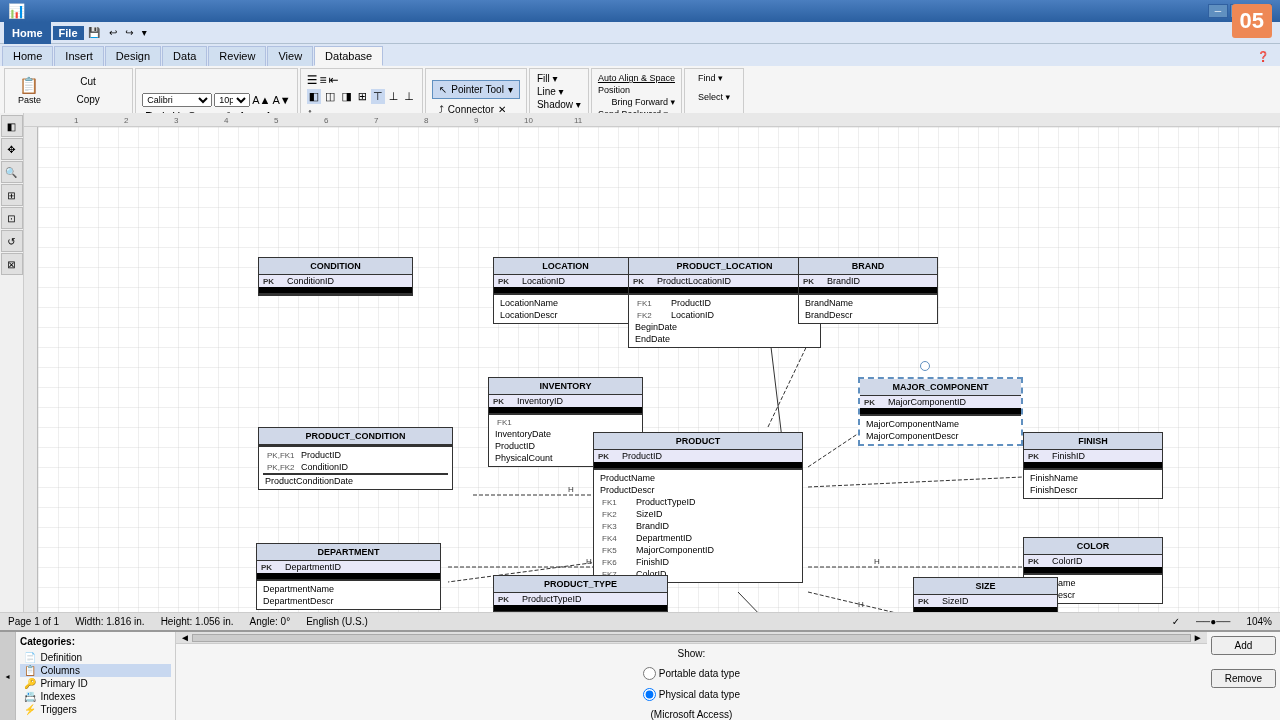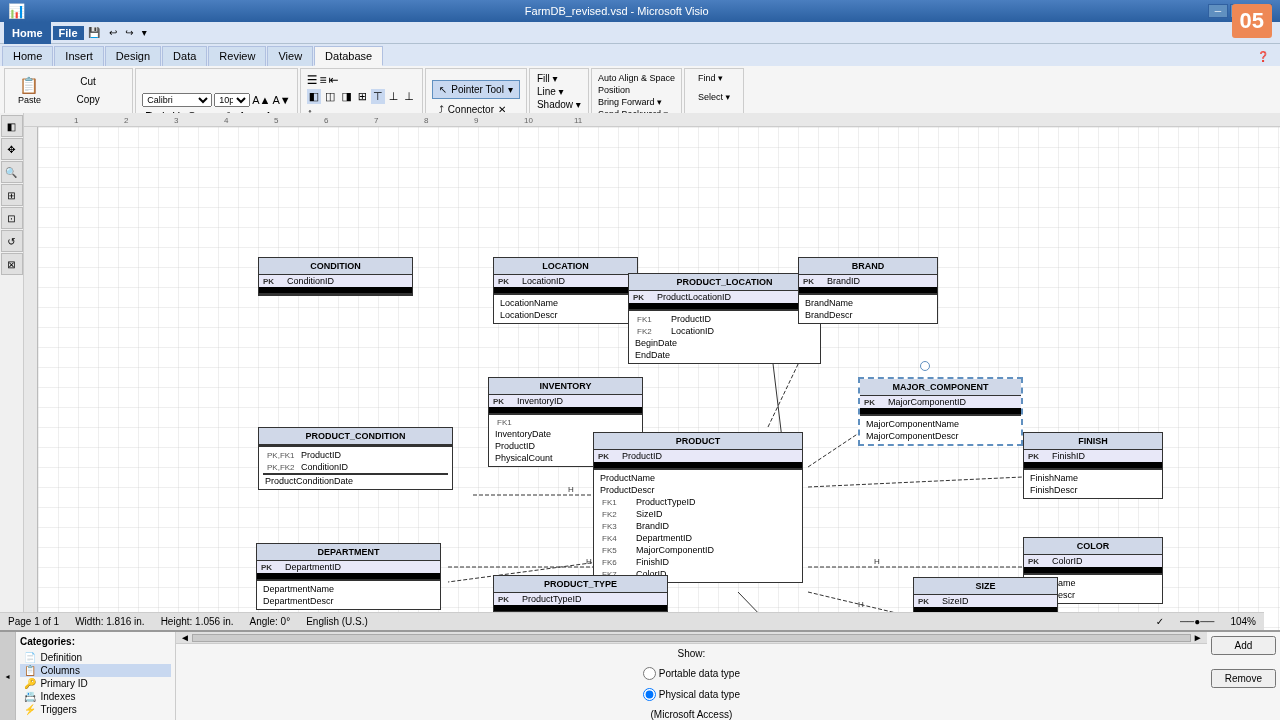--- a/index.html
+++ b/index.html
@@ -89,21 +89,20 @@
     
     #file-btn { background: #2a5fa0; color: white; padding: 3px 10px; font-size: 11px; font-weight: bold; cursor: pointer; height: 22px; display: flex; align-items: center; }
   </style>
 </head>
 <body>
 
 <div id="title-bar">
   <div style="display:flex;align-items:center;gap:4px;">
     <span style="font-size:14px;">📊</span>
   </div>
-  <div class="title">FarmDB_revised.vsd - Microsoft Visio</div>
   <div class="win-controls">
     <div class="win-btn">─</div>
     <div class="win-btn">□</div>
     <div class="win-btn" style="background:#c00;">✕</div>
   </div>
 </div>
 
 <div id="qat">
   <div id="file-btn" style="font-size:11px;font-weight:bold;background:#2a5fa0;color:white;padding:2px 8px;cursor:pointer;">Home</div>
   <span style="background:#2a5fa0;color:white;padding:1px 6px;font-size:11px;font-weight:bold;cursor:pointer;">File</span>
@@ -235,27 +234,27 @@
             <span style="cursor:pointer;font-size:10px;">Shadow ▾</span>
           </div>
         </div>
       </div>
       <div class="ribbon-group-label">Shape</div>
     </div>
 
     <div class="ribbon-group">
       <div class="ribbon-group-content">
         <div style="display:flex;flex-direction:column;gap:2px;font-size:9px;">
-          <div style="display:flex;gap:2px;">
+          <div style="display:flex;gap:2px;text-decoration:underline;">
             <span style="cursor:pointer;">Auto Align &amp; Space</span>
           </div>
           <div style="display:flex;gap:2px;">
             <span style="cursor:pointer;">Position</span>
           </div>
-          <div style="display:flex;gap:2px;">
+          <div style="display:flex;gap:2px;justify-content:flex-end;">
             <span style="cursor:pointer;">Bring Forward ▾</span>
           </div>
           <div style="display:flex;gap:2px;">
             <span style="cursor:pointer;">Send Backward ▾</span>
           </div>
           <div style="display:flex;gap:2px;">
             <span style="cursor:pointer;">Group ▾</span>
           </div>
           <div style="display:flex;gap:2px;">
             <span style="cursor:pointer;">Layers ▾</span>
@@ -367,21 +366,21 @@
         <span class="pk-label">PK</span>
         <span>LocationID</span>
       </div>
       <div class="db-table-divider"></div>
       <div class="db-table-fields">
         <div class="db-table-field">LocationName</div>
         <div class="db-table-field">LocationDescr</div>
       </div>
     </div>
 
-    <div class="db-table" style="left:590px;top:130px;width:193px;margin-top:16px;">
+    <div class="db-table" style="left:590px;top:130px;width:193px;">
       <div class="db-table-header">PRODUCT_LOCATION</div>
       <div class="db-table-pk">
         <span class="pk-label">PK</span>
         <span>ProductLocationID</span>
       </div>
       <div class="db-table-divider"></div>
       <div class="db-table-fields">
         <div class="db-table-fk">
             <span class="fk-label">FK1</span>
             <span>ProductID</span>
@@ -570,21 +569,21 @@
 
 <div id="page-tabs" style="position:absolute;bottom:72px;left:38px;right:0;height:18px;background:#e8e8e8;border-top:1px solid #ccc;display:flex;align-items:center;padding:0 4px;gap:2px;z-index:10;">
   <span style="cursor:pointer;font-size:10px;">◄</span>
   <span style="cursor:pointer;font-size:10px;">|◄</span>
   <span style="cursor:pointer;font-size:10px;">►</span>
   <span style="cursor:pointer;font-size:10px;">►|</span>
   <div class="page-tab active">Page-1</div>
   <span style="font-size:10px;cursor:pointer;">📄</span>
 </div>
 
-<div id="status-bar" style="position:absolute;bottom:90px;left:0;right:16px;height:18px;background:#e0e0e0;border-top:1px solid #ccc;display:flex;align-items:center;padding:0 8px;font-size:10px;gap:16px;z-index:10;">
+<div id="status-bar" style="position:absolute;bottom:90px;left:0;right:0;height:18px;background:#e0e0e0;border-top:1px solid #ccc;display:flex;align-items:center;padding:0 8px;font-size:10px;gap:16px;z-index:10;">
   <span>Page 1 of 1</span>
   <span>Width: 1.816 in.</span>
   <span>Height: 1.056 in.</span>
   <span>Angle: 0°</span>
   <span>English (U.S.)</span>
   <span style="margin-left:auto;">✓</span>
   <span style="cursor:pointer;">──●──</span>
   <span>104%</span>
 </div>
 

